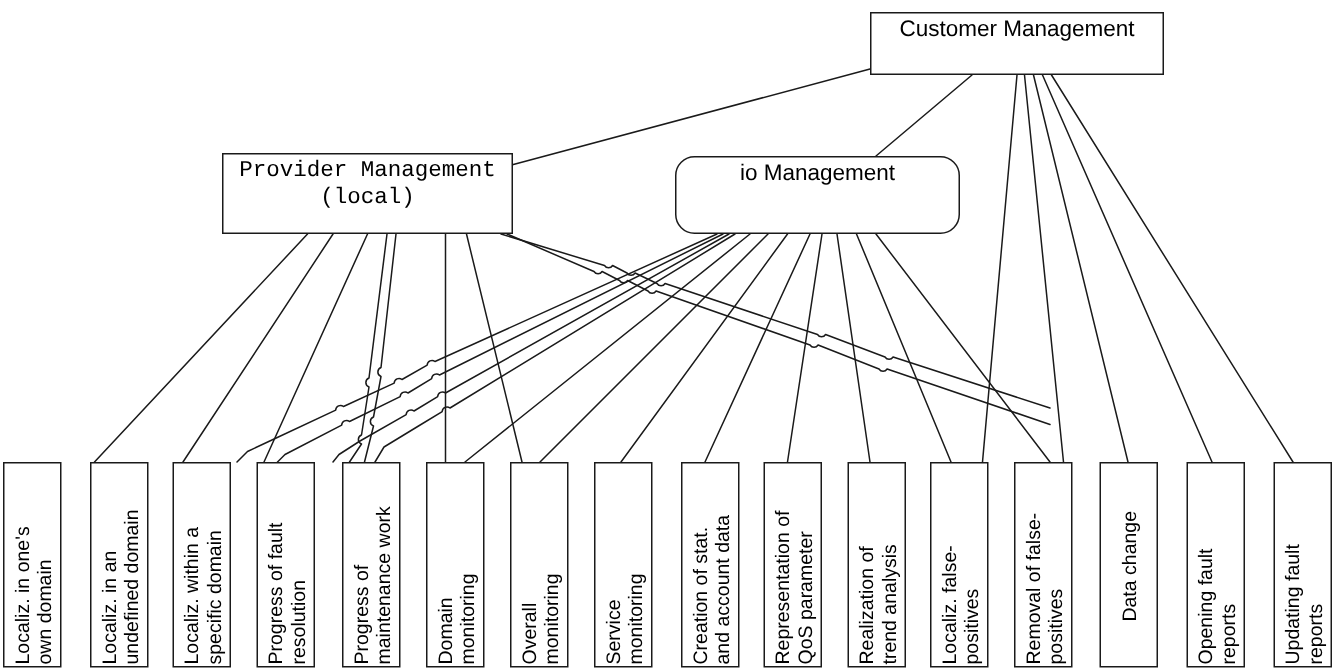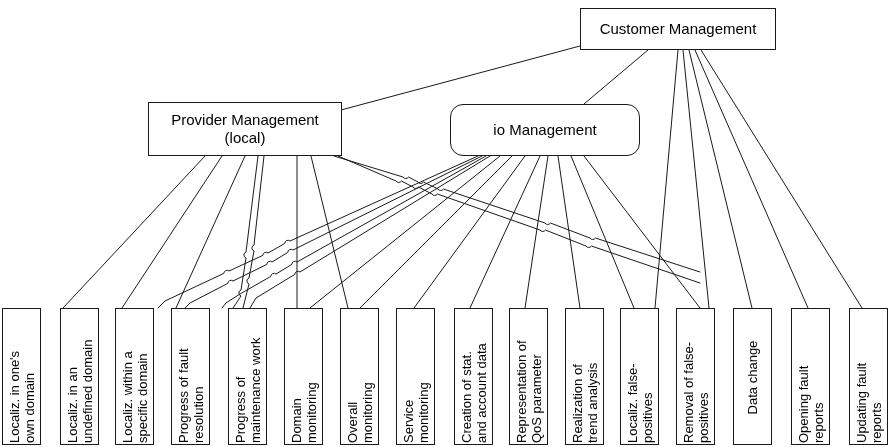--- a/index.html
+++ b/index.html
@@ -19,21 +19,20 @@
     left:0; top:0;
     width:892px; height:447px;
     pointer-events:none;
   }
   .node{
     position:absolute;
     box-sizing:border-box;
     border:1px solid #1a1a1a;
     background:#ffffff;
     display:flex;
-    align-items:center;
     justify-content:center;
     text-align:center;
     color:#000000;
     line-height:1.18;
   }
   .node.top{
     font-size:15px;
     padding:2px 6px;
   }
   .leaf{
@@ -171,21 +170,21 @@
       <path d="M584,156 L700,308"></path>
 
     </g>
   </svg>
 
   <div class="node top" style="left:580px;top:8px;width:196px;height:42px;">
     <span style="white-space:pre-line;">Customer Management</span>
   </div>
 
   <div class="node top" style="left:148px;top:102px;width:194px;height:54px;">
-    <span style="white-space:pre-line;">Provider Management
+    <span style="white-space:pre-line;font-family:Liberation Mono, monospace;">Provider Management
 (local)</span>
   </div>
 
   <div class="node top" style="left:450px;top:104px;width:190px;height:52px;border-radius:13px;">
     <span style="white-space:pre-line;">io Management</span>
   </div>
 
   <div class="leaf" style="left:2px;top:308px;width:39px;height:137px;">
     <div class="rot" style="width:137px;height:39px;transform:rotate(-90deg) translate(-137px,0);">
       <span>Localiz. in one's

